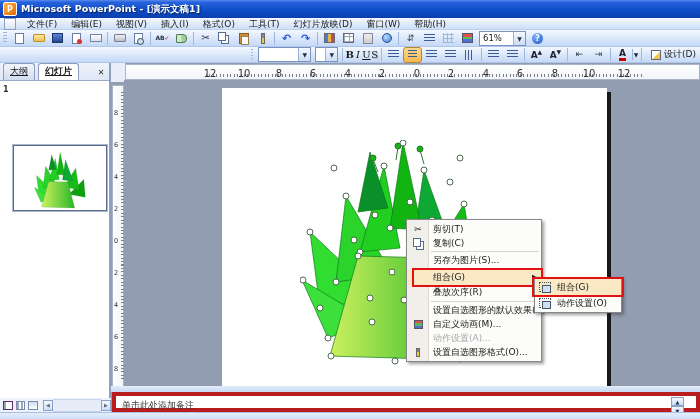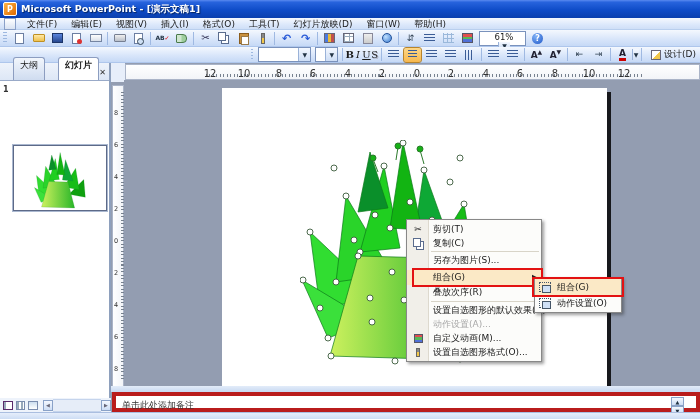--- a/index.html
+++ b/index.html
@@ -54,21 +54,21 @@
     repeating-linear-gradient(0deg,#9ab 0 1px,transparent 1px 5px),
     repeating-linear-gradient(90deg,#9ab 0 1px,transparent 1px 5px),#fff;}
   .i-gray{width:10px;height:11px;background:linear-gradient(#eee,#ccc);border:1px solid #889;}
   .i-globe{width:10px;height:10px;border-radius:50%;background:radial-gradient(circle at 35% 35%,#bfe0ff,#3a7ad0);border:1px solid #23529a;}
   .i-exp{font-size:9px;color:#345;line-height:1;}
   .i-grid{width:11px;height:10px;background:
     repeating-linear-gradient(0deg,#9ab8da 0 1px,transparent 1px 4px),
     repeating-linear-gradient(90deg,#9ab8da 0 1px,transparent 1px 4px);}
   .i-colors{width:11px;height:10px;border:1px solid #556;
     background:linear-gradient(180deg,#e05050 0 33%,#58b858 33% 66%,#5070d8 66% 100%);}
-  .zoombox{display:flex;align-items:center;border:1px solid #7a92bc;background:#fff;height:13px;margin:0 2px;padding-left:3px;width:42px;justify-content:space-between;flex-direction:column;}
+  .zoombox{display:flex;align-items:center;border:1px solid #7a92bc;background:#fff;height:13px;margin:0 2px;padding-left:3px;width:42px;justify-content:space-between;}
   .zoombox .zval{font-size:8.5px;}
   .ddarr{width:11px;height:13px;background:linear-gradient(#f4f8ff,#cdddf5);border-left:1px solid #9ab2d8;
     display:flex;align-items:center;justify-content:center;font-size:6px;color:#234;}
   .i-help{width:11px;height:11px;border-radius:50%;background:radial-gradient(circle at 35% 30%,#7fb2f7,#1f57c8);
     color:#fff;font-size:8px;font-weight:bold;display:flex;align-items:center;justify-content:center;}
   .combo{display:flex;align-items:center;border:1px solid #7a92bc;background:#fff;height:13px;margin:0 2px;}
   .combo .cfill{flex:1;}
   .fbtn{font-family:"DejaVu Serif",serif;font-size:10px;width:15px;text-align:center;}
   .fb{font-weight:bold;} .fi{font-style:italic;} .fu{text-decoration:underline;}
   .fs{text-shadow:1px 1px 0 #aab;}
@@ -79,22 +79,22 @@
   .i-achar{font-size:9px;font-weight:bold;line-height:1;color:#223;}
   .i-achar sup{font-size:6px;}
   .i-fontcolor{font-size:9px;font-weight:bold;line-height:1;color:#223;border-bottom:3px solid #c00;padding-bottom:0px;}
   .designbtn{display:flex;align-items:center;margin-left:3px;padding:0 4px;height:14px;white-space:nowrap;}
   .i-design{width:10px;height:10px;background:linear-gradient(135deg,#fff 55%,#f2c84b 55%);border:1px solid #667;margin-right:3px;}
   
   .leftpanel{position:absolute;left:0;top:63px;width:111px;height:335px;background:#fff;
     border-right:2px solid #8ea0bd;box-sizing:border-box;}
   .tabstrip{position:absolute;left:0;top:0;width:109px;height:17px;background:linear-gradient(#eef3fb,#dde7f6);
     border-bottom:1px solid #99aac8;display:flex;align-items:flex-end;}
-  .tab{padding:1px 6px 8px;margin-left:13px;border:1px solid #8c9dc0;border-bottom:none;border-radius:3px 3px 0 0;
-    background:linear-gradient(#f2f6fc,#cfdcf0);white-space:nowrap;}
+  .tab{padding:1px 6px 2px;margin-left:3px;border:1px solid #8c9dc0;border-bottom:none;border-radius:3px 3px 0 0;
+    background:linear-gradient(#f2f6fc,#cfdcf0);white-space:nowrap;text-decoration:underline;}
   .tab.active{background:#fff;font-weight:bold;}
   .tabclose{margin-left:auto;margin-right:3px;margin-bottom:3px;font-size:8px;color:#333;width:10px;text-align:center;}
   .slidenum{position:absolute;left:3px;top:22px;font-size:8px;font-weight:bold;color:#333;}
   .thumb{position:absolute;left:13px;top:19px;width:92px;height:64px;background:#fff;
     border:1px solid #5d6a88;box-shadow:0 0 0 1px #aab8d0;display:flex;align-items:flex-end;justify-content:center;}
   
   .rulercorner{position:absolute;left:111px;top:63px;width:14px;height:19px;background:#e7eefa;}
   .hruler{position:absolute;left:125px;top:64px;width:575px;height:16px;background:linear-gradient(#fff,#f2f4f8);
     border:1px solid #aab4c8;box-sizing:border-box;}
   .hruler .ticks{position:absolute;left:80px;right:55px;top:9px;height:3px;
@@ -467,28 +467,28 @@
       <span class="redframe" style="left:5px;right:-2px;top:-2px;bottom:-2px;"></span>
     </div>
     <div class="cmrow tall">
       <span>叠放次序(R)</span>
       <span class="sub">▶</span>
     </div>
     <div class="cmsep"></div>
     <div class="cmrow">
       <span>设置自选图形的默认效果(D)</span>
     </div>
-    <div class="cmrow dis">
-      <span>动作设置(A)...</span>
-    </div>
     <div class="cmrow">
       <span class="cico">
           <span class="g i-colors" style="width:9px;height:9px;"></span>
         </span>
       <span>自定义动画(M)...</span>
+    </div>
+    <div class="cmrow dis">
+      <span>动作设置(A)...</span>
     </div>
     <div class="cmrow">
       <span class="cico">
           <span class="g i-brush" style="height:9px;"></span>
         </span>
       <span>设置自选图形格式(O)...</span>
     </div>
   </div>
 
   <div class="smenu">

